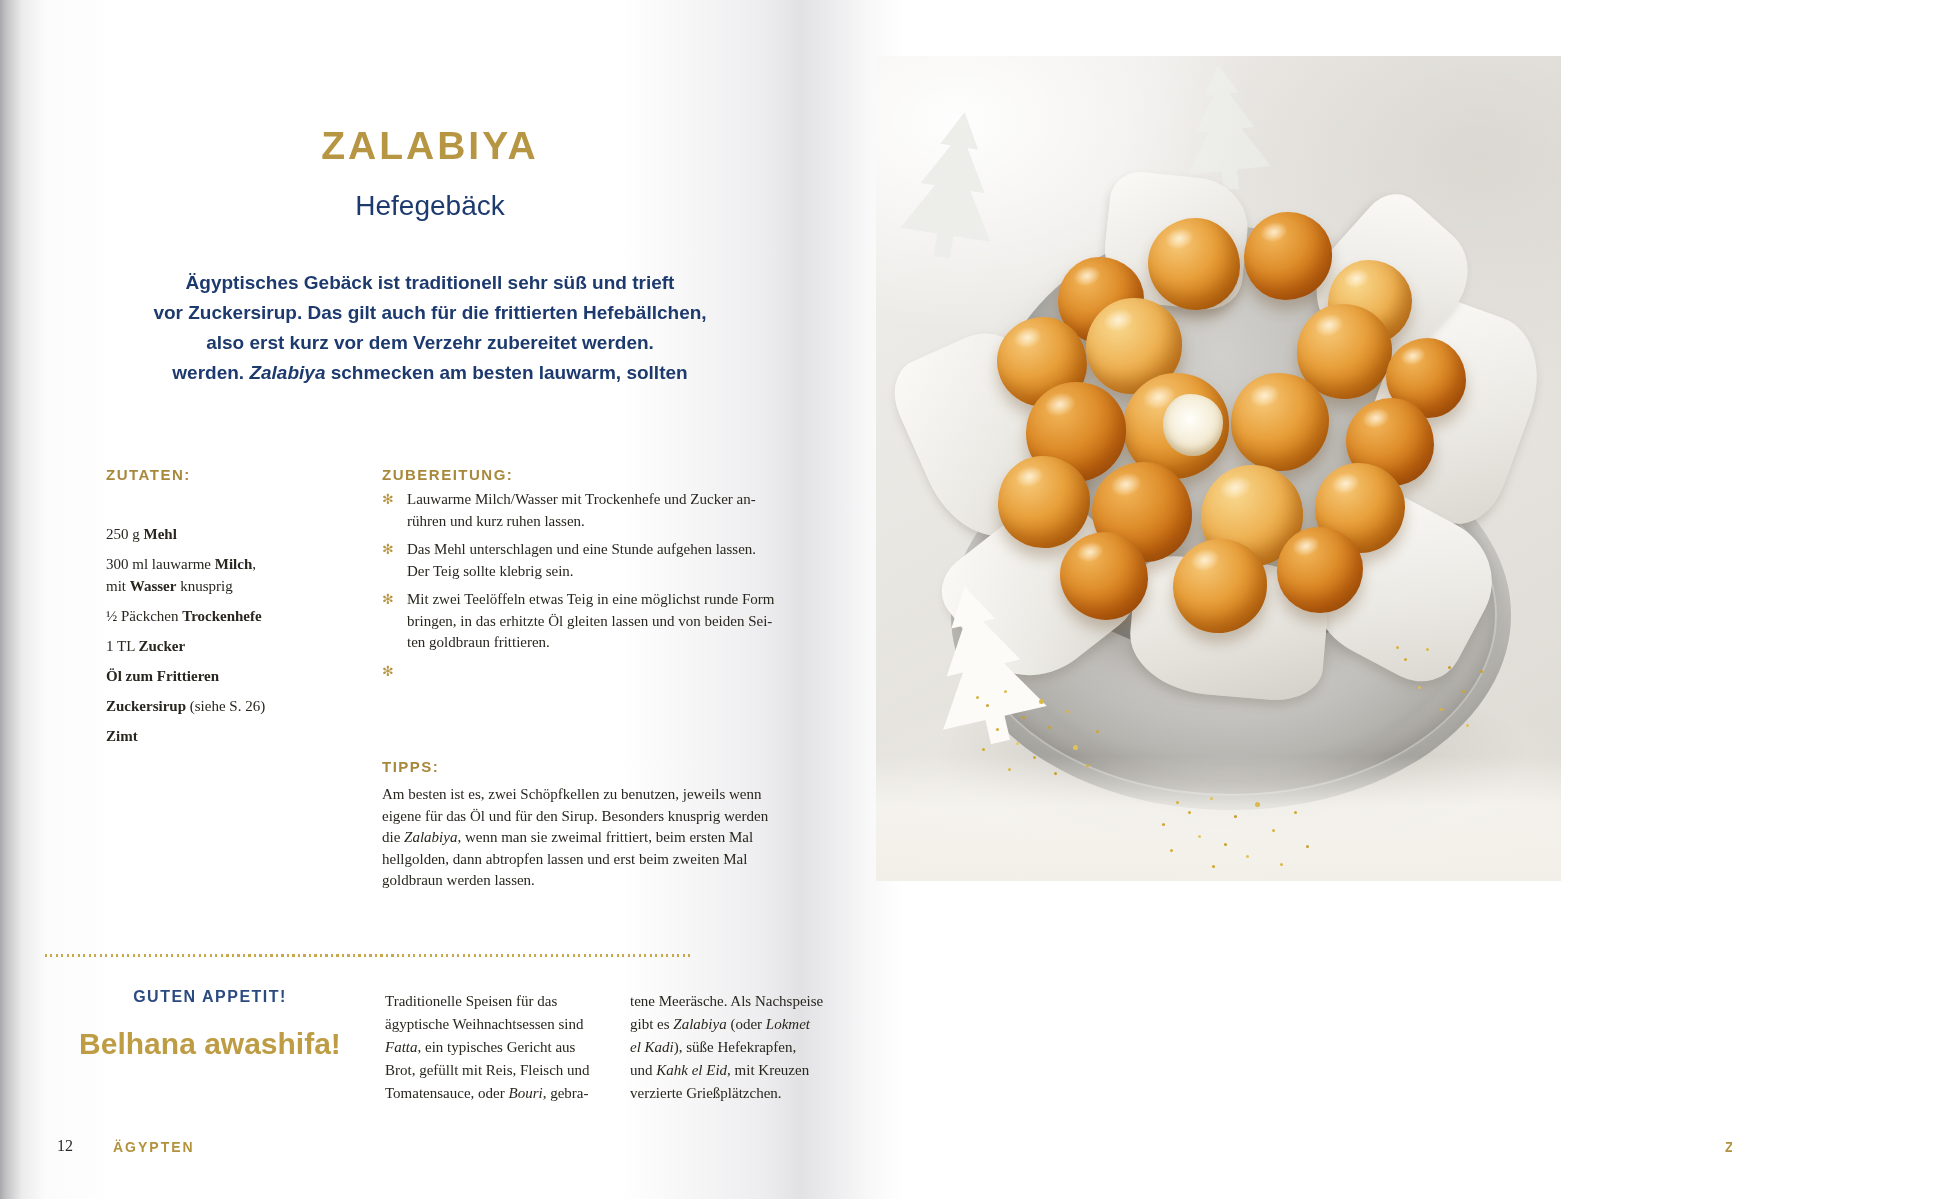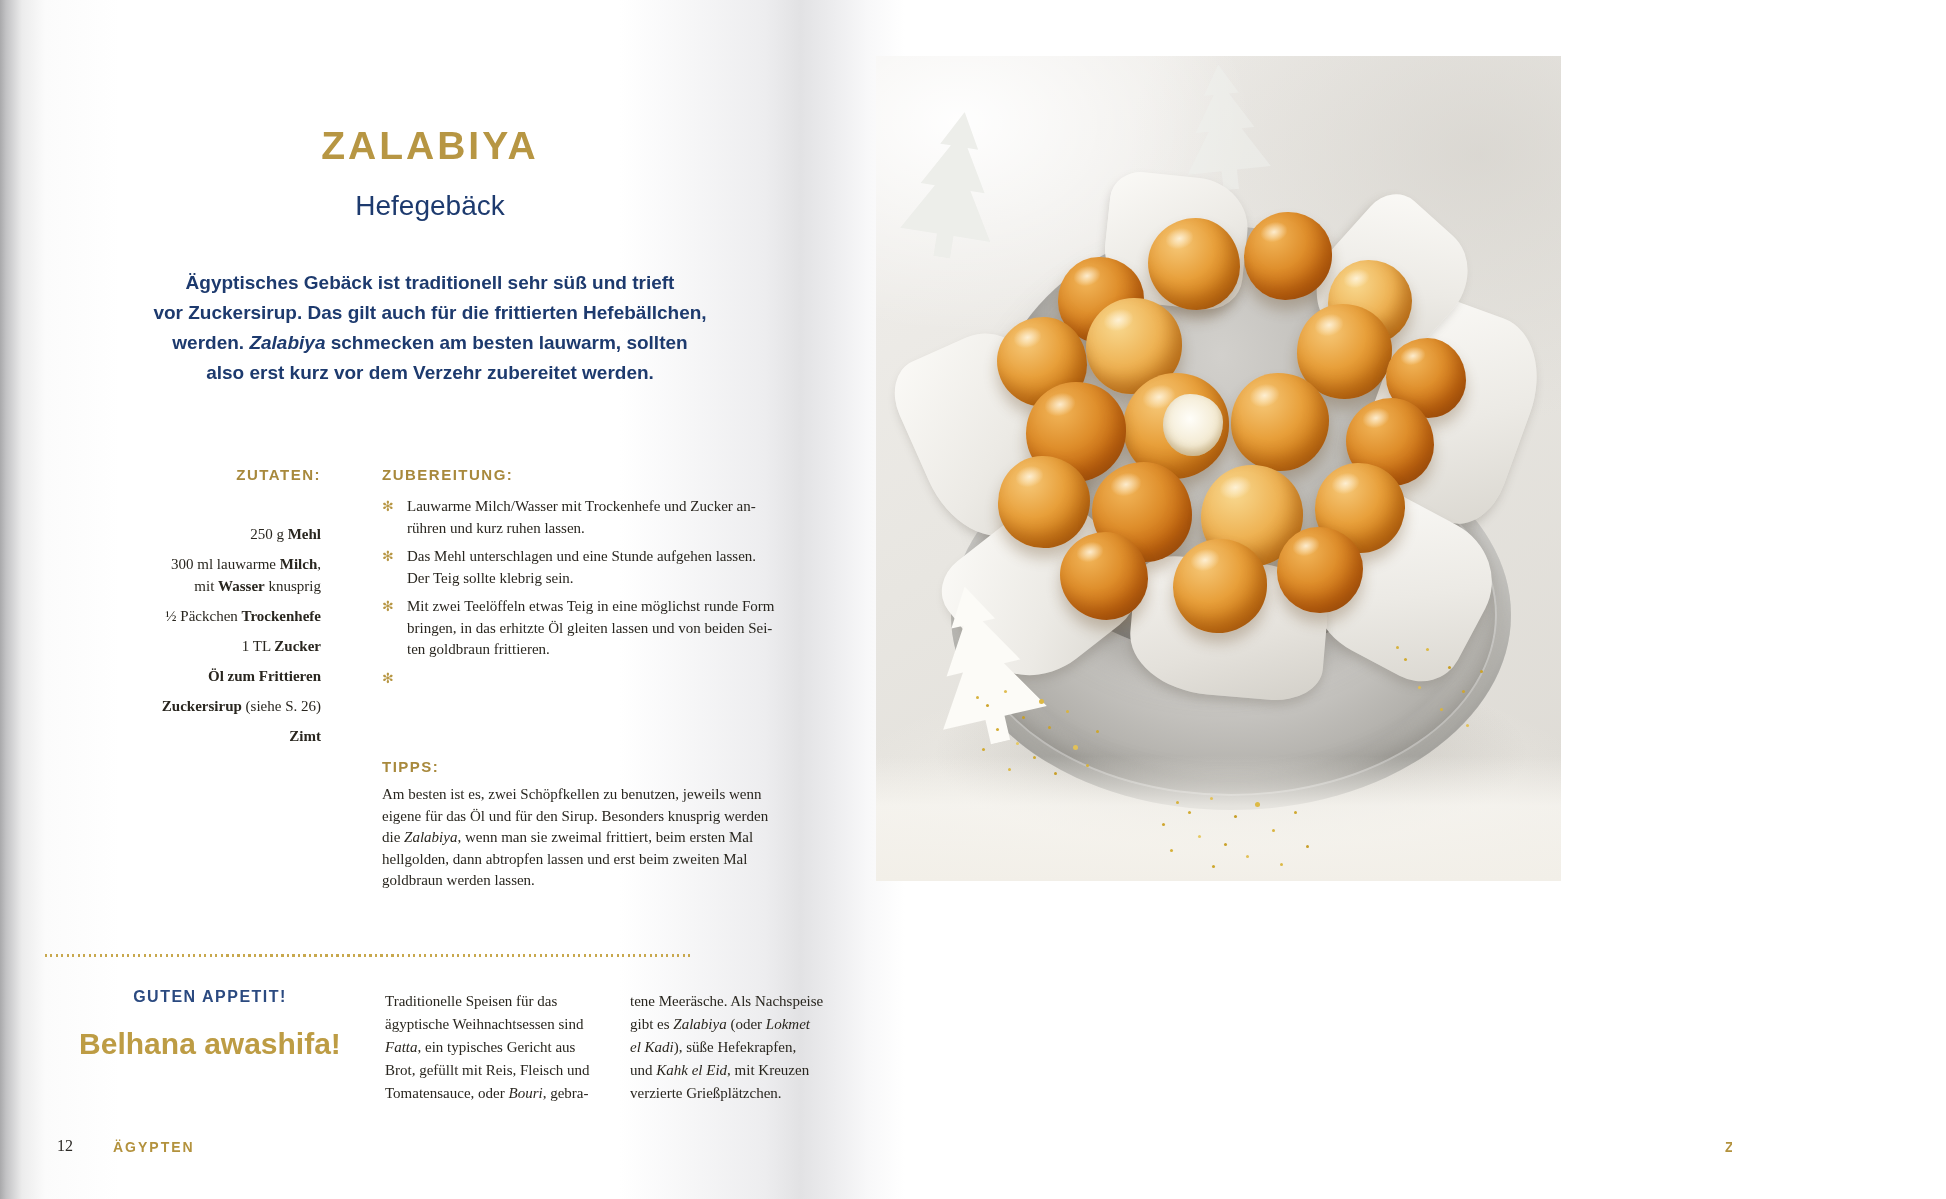--- a/index.html
+++ b/index.html
@@ -24,26 +24,26 @@
   .title{position:absolute;left:100px;top:124px;width:660px;text-align:center;
     font-size:39px;font-weight:bold;letter-spacing:3px;color:var(--gold);}
   .subtitle{position:absolute;left:100px;top:190px;width:660px;text-align:center;
     font-size:28px;color:var(--navy);}
   .intro{position:absolute;left:100px;top:268px;width:660px;text-align:center;
     font-size:19px;font-weight:bold;color:var(--navy);line-height:30px;}
   .intro div{white-space:nowrap;}
   .i{font-style:italic;}
   .b{font-weight:bold;}
   .col-header{font-size:15px;font-weight:bold;letter-spacing:1.5px;color:var(--gold-deep);}
-  .ingredients{position:absolute;left:86px;top:466px;width:235px;text-align:right;}
+  .ingredients{position:absolute;left:106px;top:466px;width:235px;text-align:left;}
   .ingredients .col-header{margin-bottom:14px;}
   .ing-list{font-family:"Liberation Serif",serif;font-size:15px;line-height:22px;color:var(--ink);margin-top:40px;}
   .ing-item{margin-bottom:8px;}
   .preparation{position:absolute;left:382px;top:466px;width:420px;}
-  .preparation .col-header{margin-bottom:13px;}
+  .preparation .col-header{margin-bottom:6px;}
   .step{display:flex;margin-bottom:7px;}
   .bullet{flex:0 0 15px;margin-right:10px;color:var(--gold);
     font-family:"DejaVu Sans",sans-serif;font-size:14px;line-height:21.5px;}
   .step-text{font-family:"Liberation Serif",serif;font-size:15px;line-height:21.5px;color:var(--ink);}
   .step-text div{white-space:nowrap;}
   .tips{position:absolute;left:382px;top:758px;width:430px;}
   .tips .col-header{margin-bottom:9px;}
   .tips-text{font-family:"Liberation Serif",serif;font-size:15px;line-height:21.5px;color:var(--ink);}
   .tips-text div{white-space:nowrap;}
   .separator{position:absolute;left:45px;top:954px;width:645px;height:3px;
@@ -125,22 +125,22 @@
 </head>
 <body>
 
 <div class="spread">
 
   <div class="title">ZALABIYA</div>
   <div class="subtitle">Hefegebäck</div>
   <div class="intro">
       <div><span>Ägyptisches Gebäck ist traditionell sehr süß und trieft</span></div>
       <div><span>vor Zuckersirup. Das gilt auch für die frittierten Hefebällchen,</span></div>
+      <div><span>also erst kurz vor dem Verzehr zubereitet werden.</span></div>
       <div><span>werden. </span><span class="i">Zalabiya</span><span> schmecken am besten lauwarm, sollten</span></div>
-      <div><span>also erst kurz vor dem Verzehr zubereitet werden.</span></div>
     </div>
 
   <div class="ingredients">
     <div class="col-header">ZUTATEN:</div>
     <div class="ing-list">
         <div class="ing-item">
           <div><span>250 g </span><span class="b">Mehl</span></div>
         </div>
         <div class="ing-item">
           <div><span>300 ml lauwarme </span><span class="b">Milch</span><span>,</span></div>

